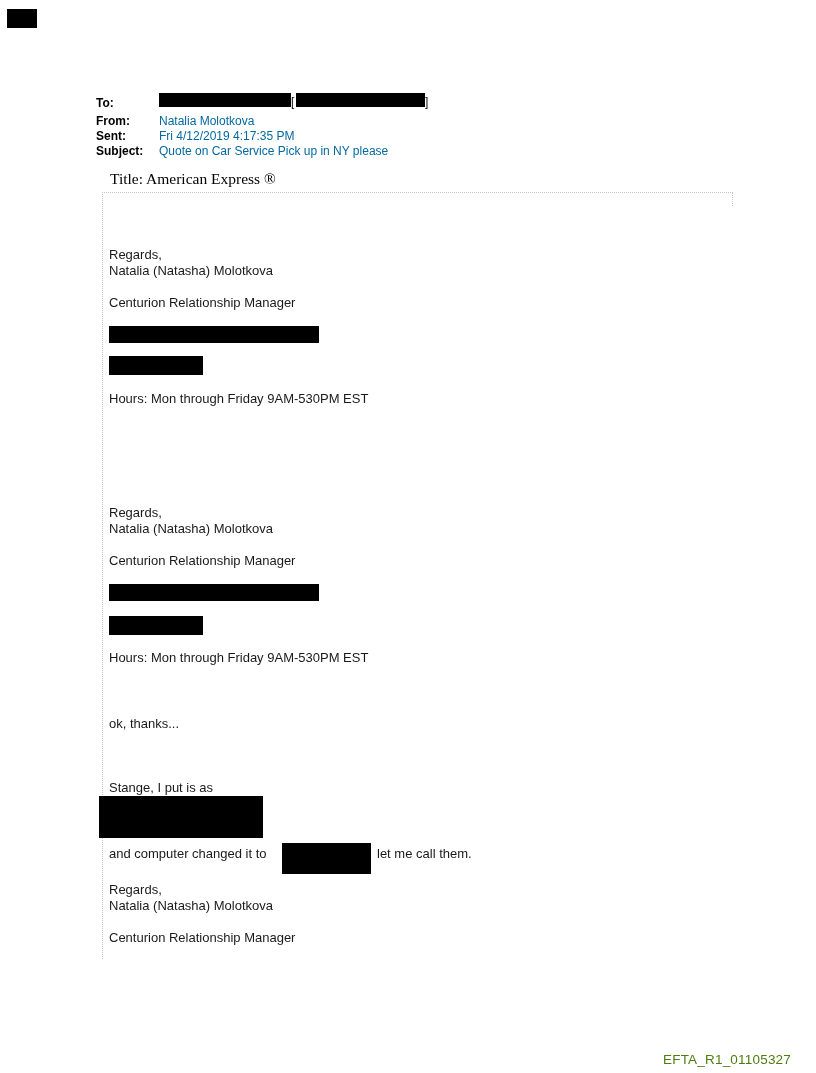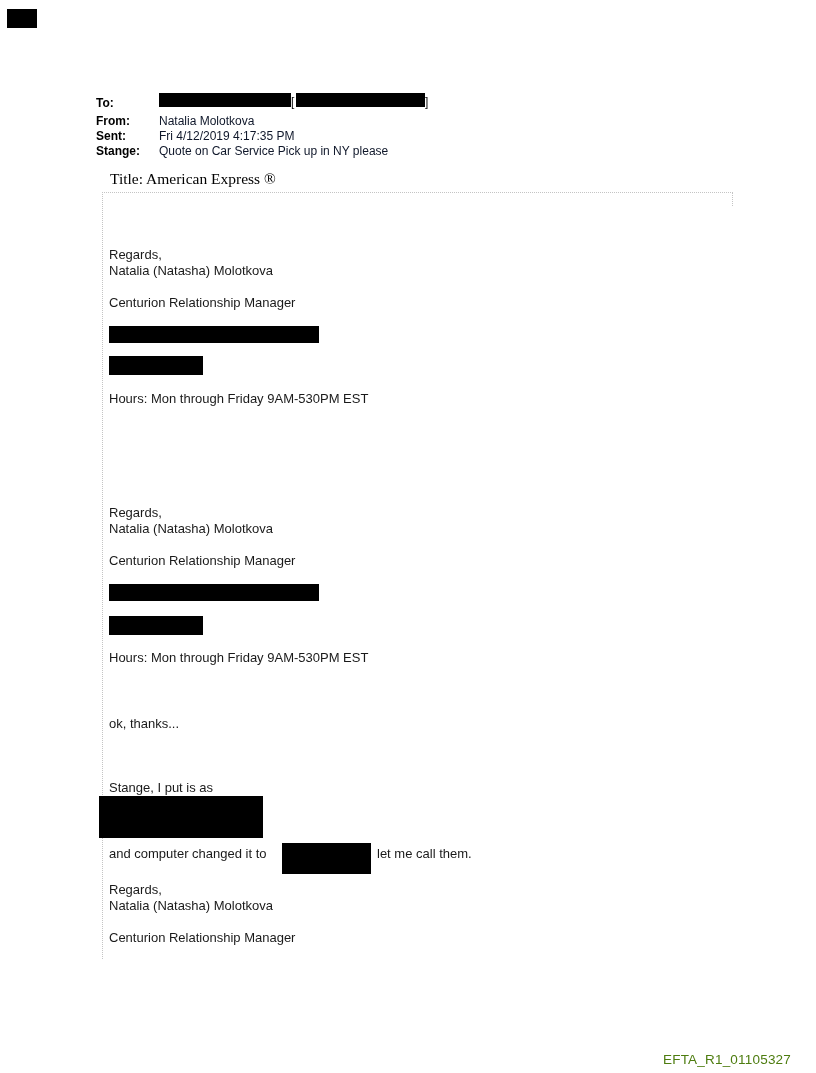--- a/index.html
+++ b/index.html
@@ -10,21 +10,21 @@
     font-family:"Liberation Sans","DejaVu Sans",sans-serif;
     color:#1a1a1a;
     overflow:hidden;
   }
   .abs{position:absolute;}
   .redaction{background:var(--redaction,#000);}
   
   .corner-mark{left:7px;top:9px;width:30px;height:19px;}
   
   .hdr-label{font-weight:bold;font-size:12px;line-height:14px;color:#000;left:96px;}
-  .hdr-value{font-size:12px;line-height:14px;color:#0f172a;left:159px;}
+  .hdr-value{font-size:12px;line-height:14px;color:#0369a1;left:159px;}
   .hdr-bracket{font-size:12px;line-height:14px;color:#111;}
   
   .title-line{
     left:110px;top:170px;
     font-family:"Liberation Serif","DejaVu Serif",serif;
     font-size:15.5px;line-height:18px;color:#000;
   }
   
   .msg-box{
     left:102px;top:192px;width:630px;height:766px;
@@ -54,21 +54,21 @@
     <div class="abs hdr-bracket" style="left:291px;top:95px;">[</div>
     <div class="abs redaction" style="left:296px;top:93px;width:129px;height:14px;"></div>
     <div class="abs hdr-bracket" style="left:425px;top:95px;">]</div>
 
     <div class="abs hdr-label" style="top:114px;">From:</div>
     <div class="abs hdr-value" style="top:114px;">Natalia Molotkova</div>
 
     <div class="abs hdr-label" style="top:129px;">Sent:</div>
     <div class="abs hdr-value" style="top:129px;">Fri 4/12/2019 4:17:35 PM</div>
 
-    <div class="abs hdr-label" style="top:144px;">Stange:</div>
+    <div class="abs hdr-label" style="top:144px;">Subject:</div>
     <div class="abs hdr-value" style="top:144px;">Quote on Car Service Pick up in NY please</div>
   </div>
 
   <div class="abs title-line">Title: American Express ®</div>
 
   <div class="abs box-right-stub"></div>
 
   <div class="abs msg-box">
 
 

